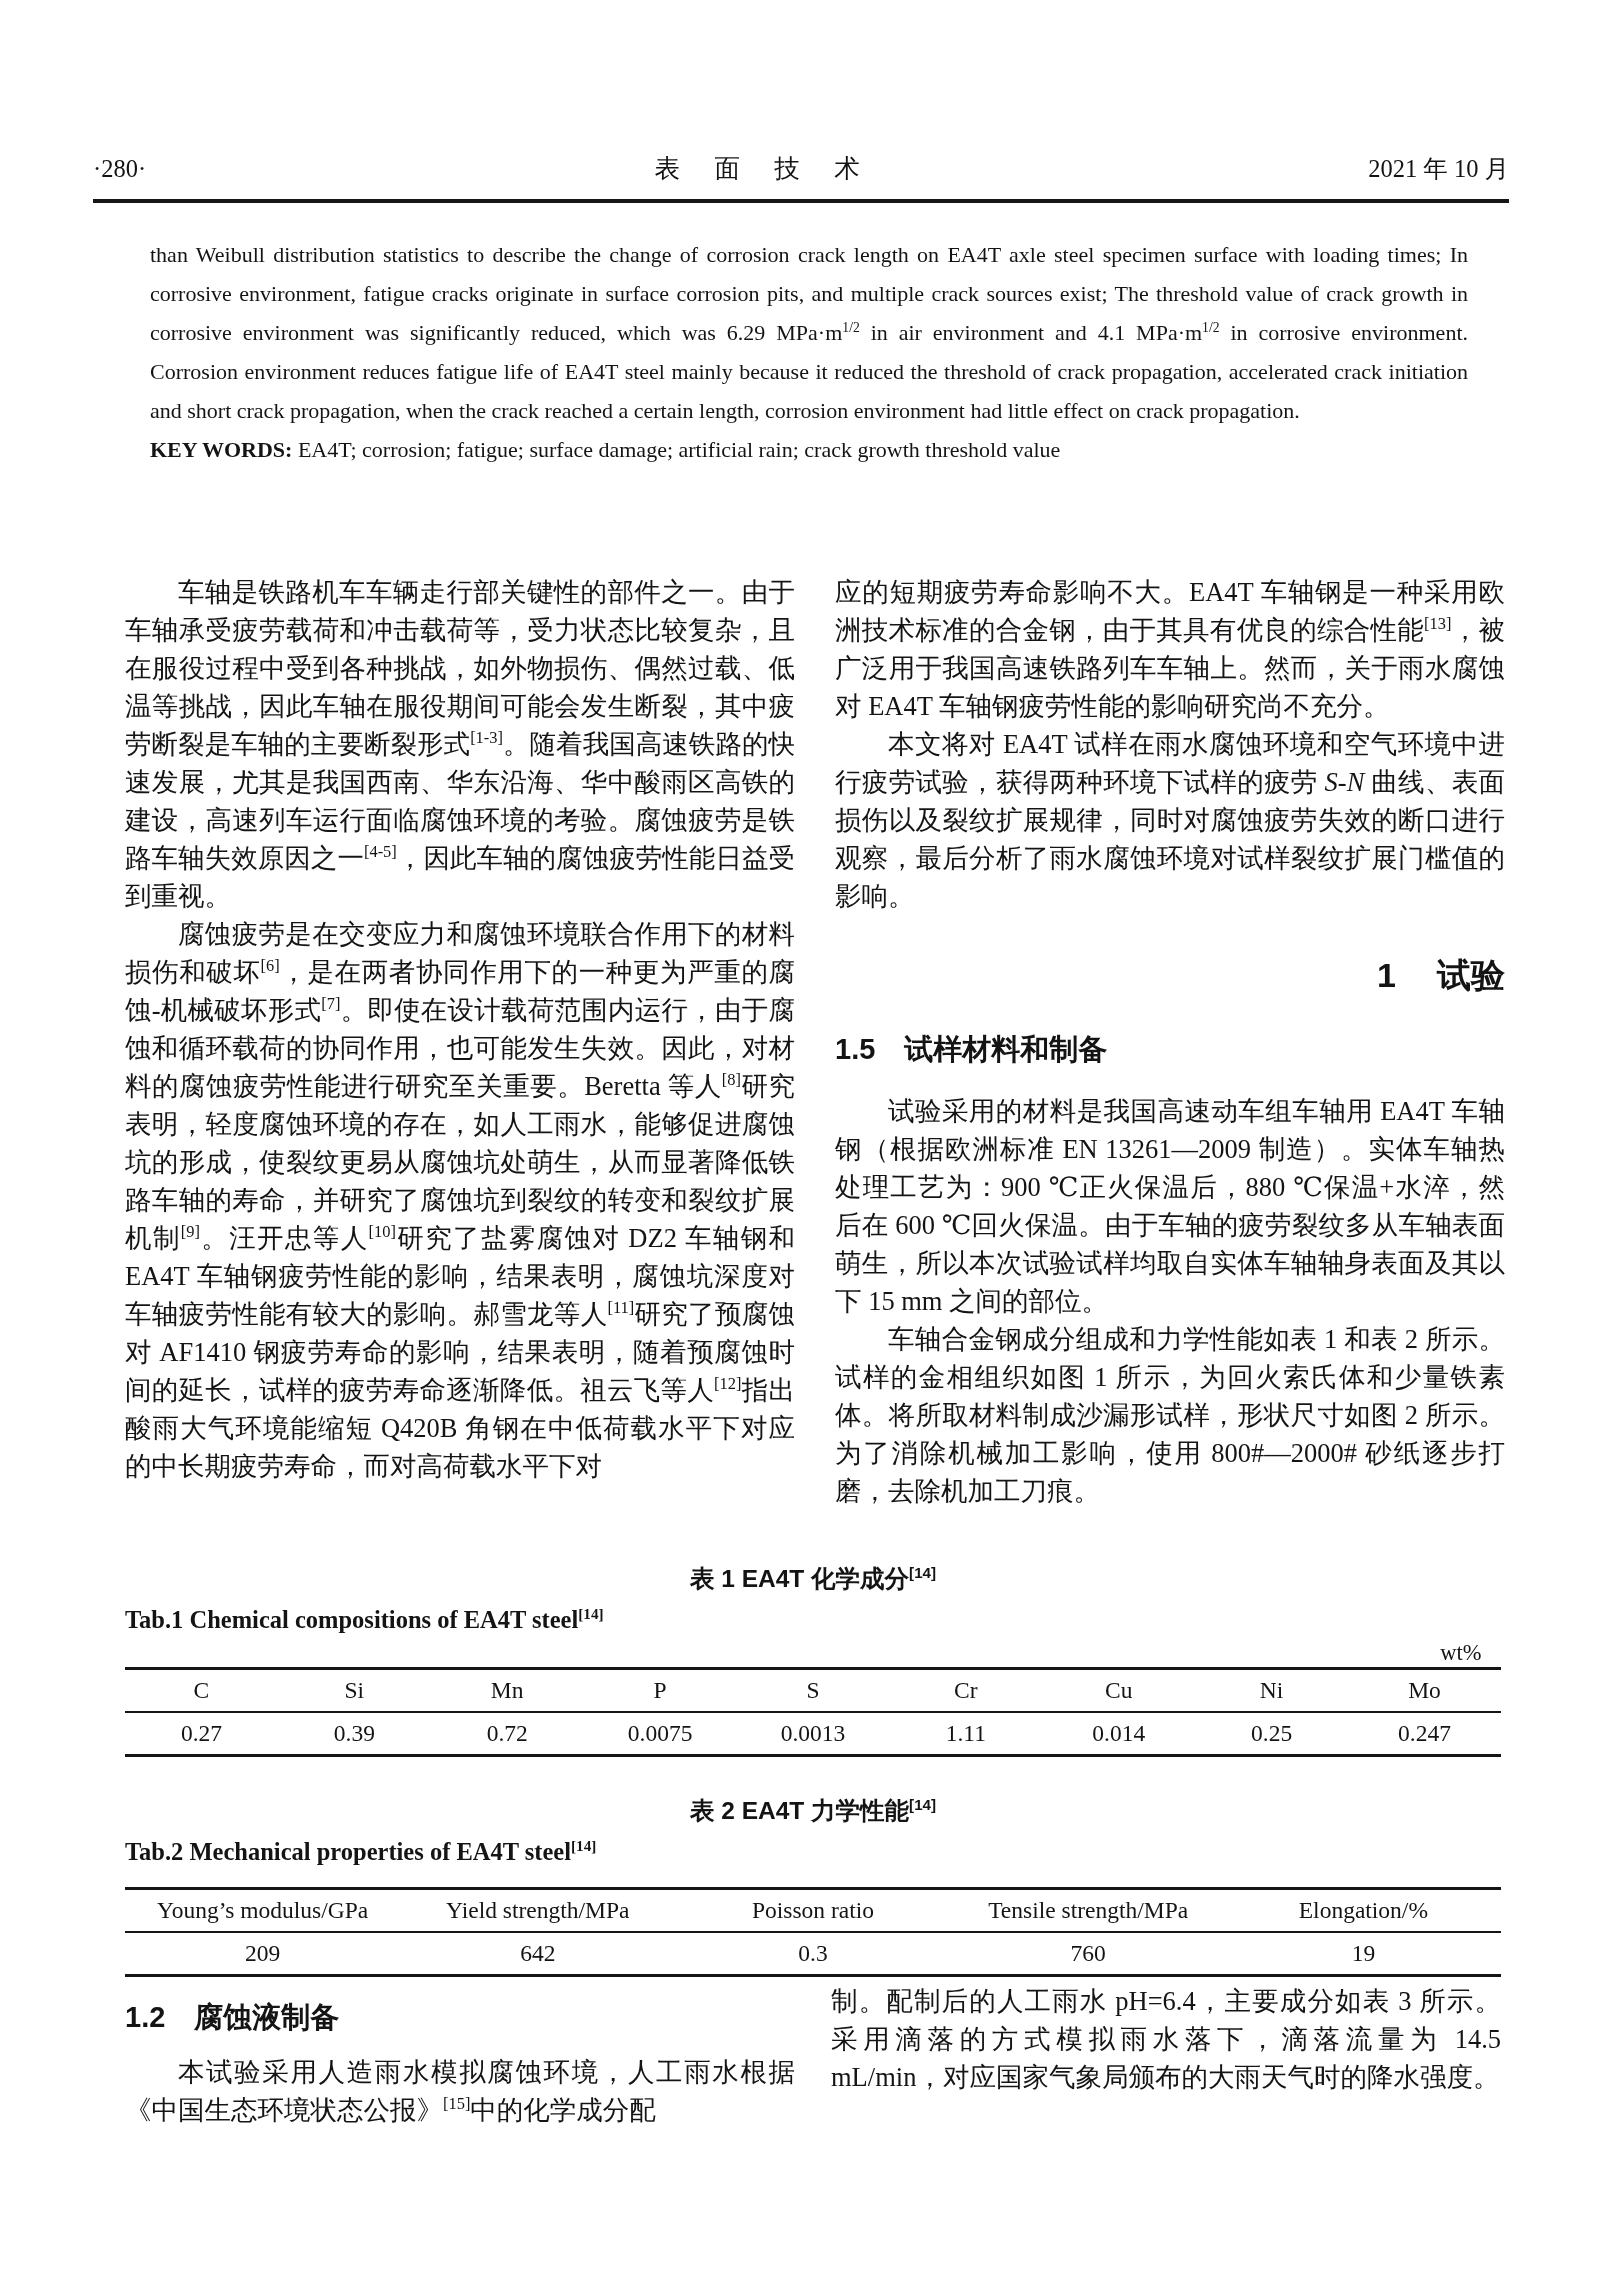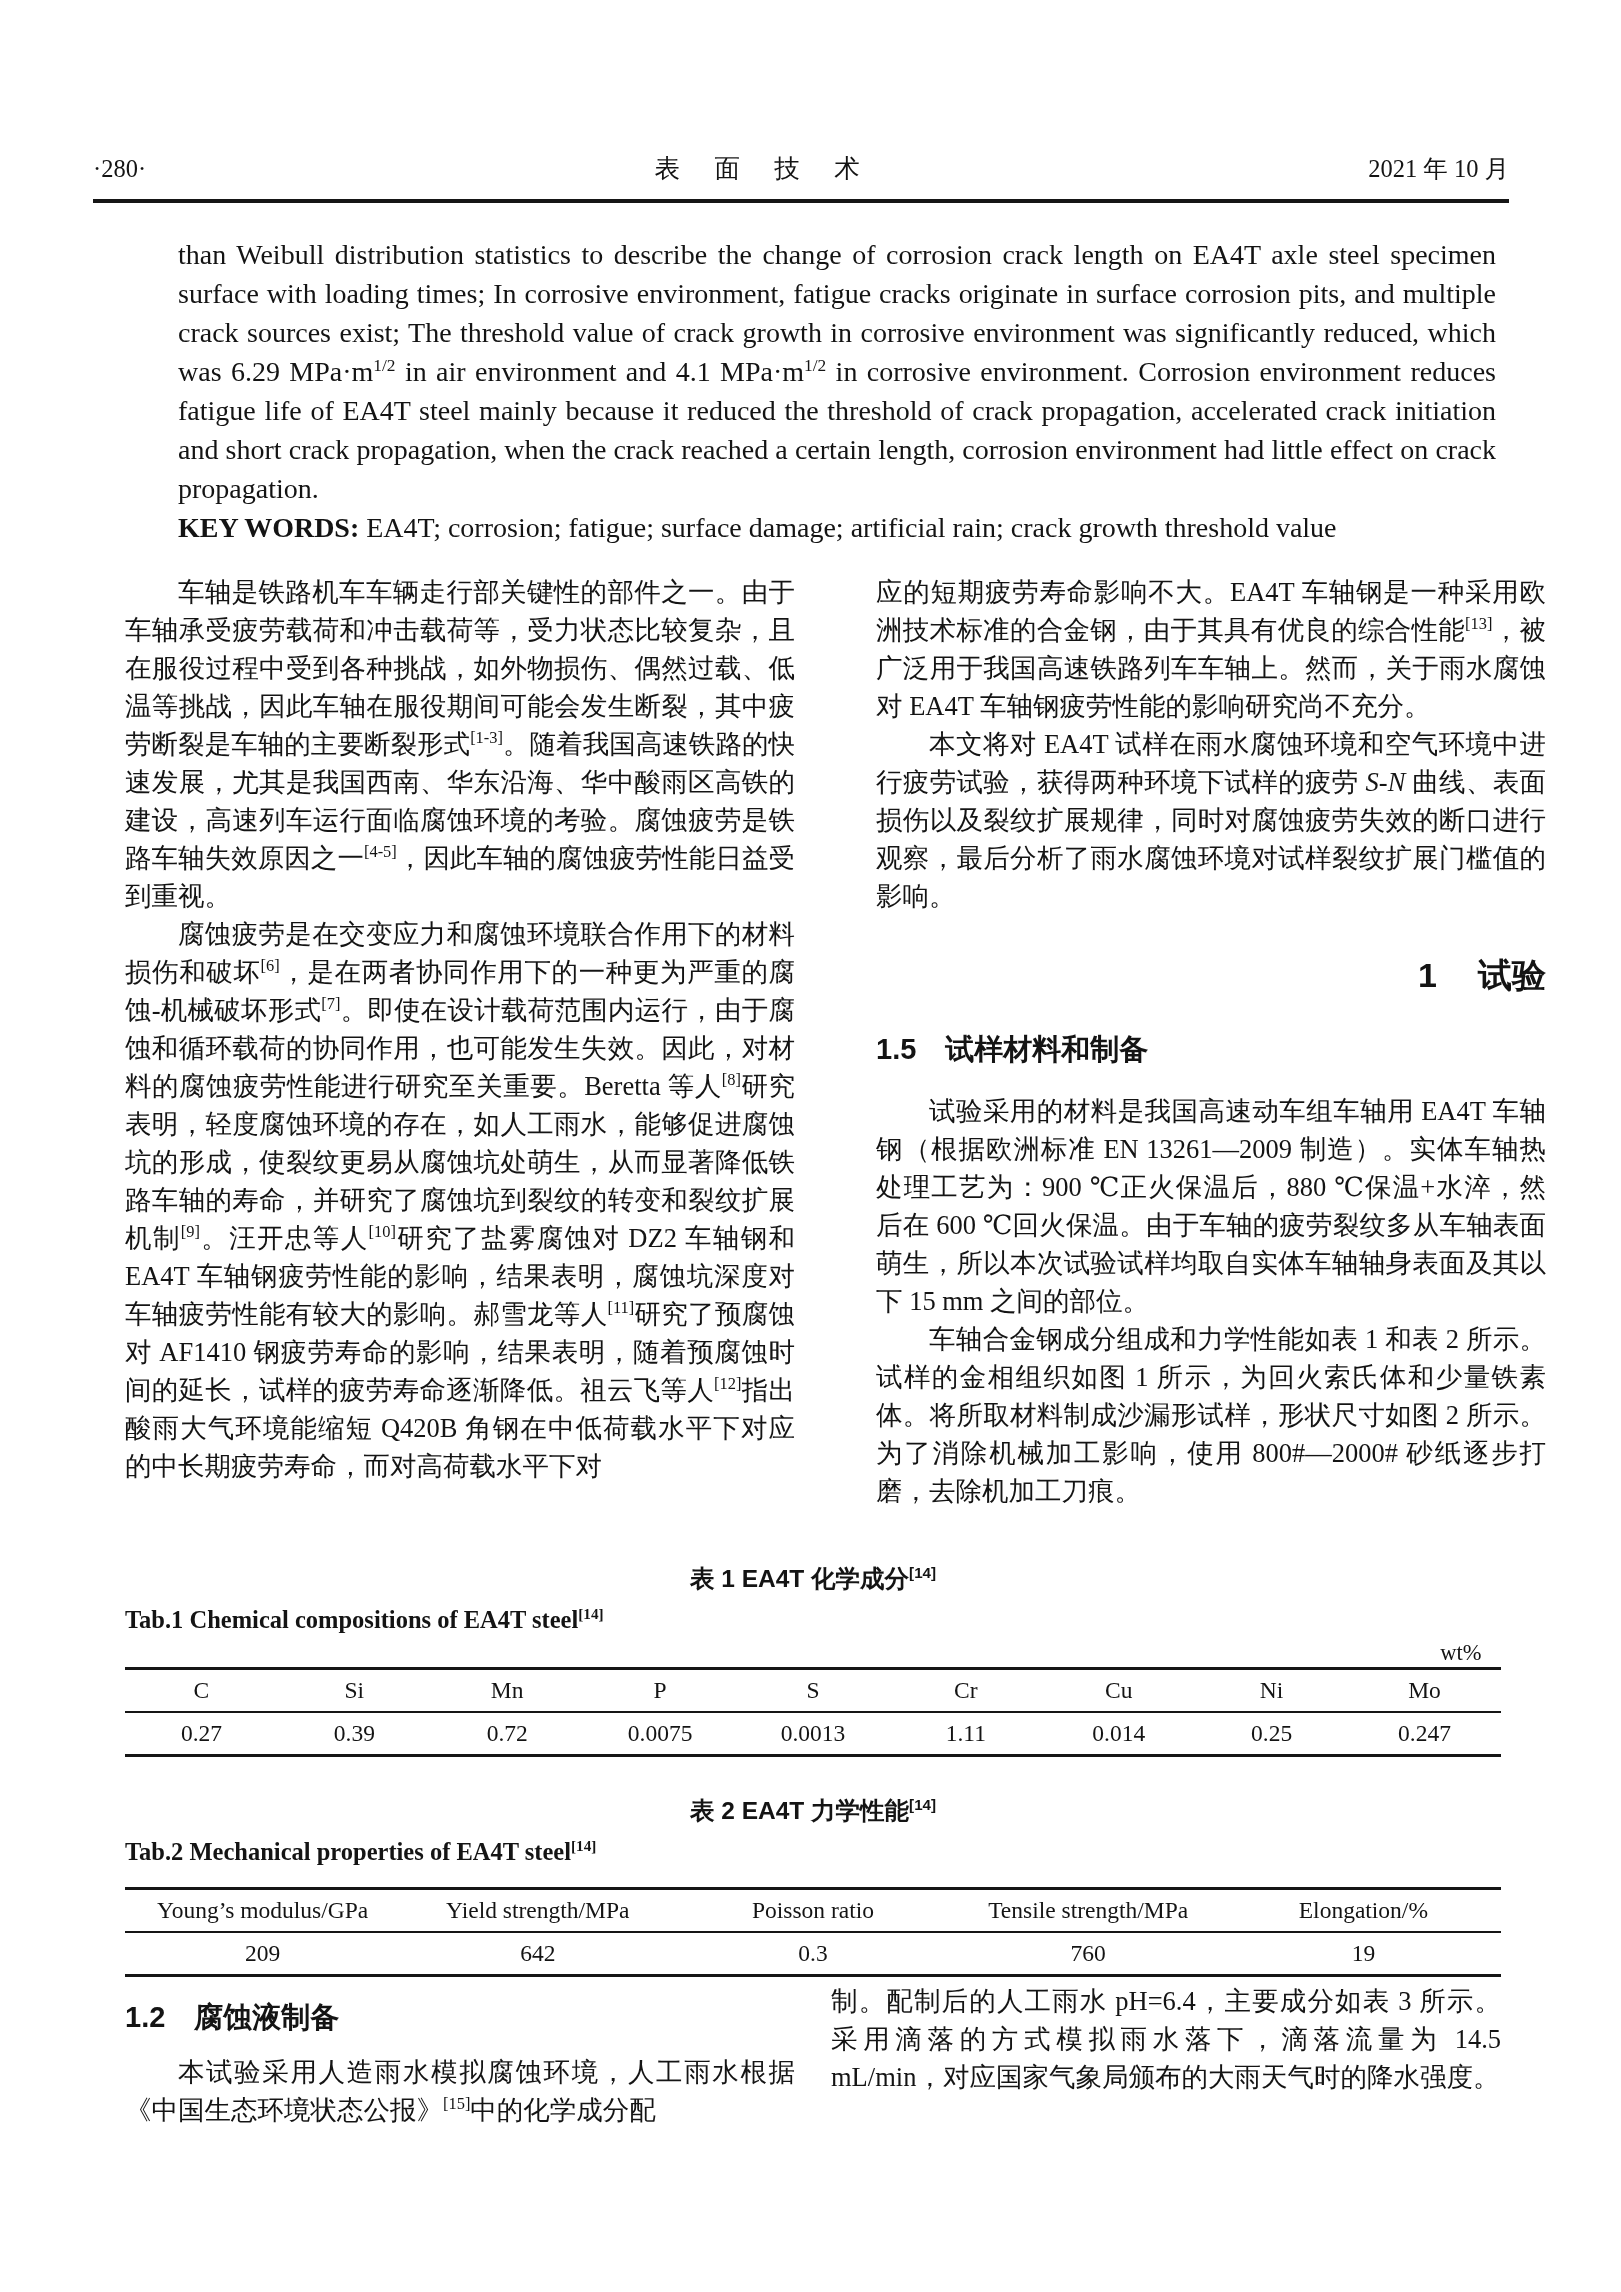--- a/index.html
+++ b/index.html
@@ -15,32 +15,32 @@
     display:flex; align-items:center; justify-content:space-between;
     font-size:24.5px;
   }
   .runhead .jtitle { letter-spacing:0.55em; text-indent:0.55em; font-size:25.5px; }
   .rule {
     position:absolute; top:199px; left:93px; width:1416px; height:3.9px;
     background:#161616;
   }
   
   .abstract {
-    position:absolute; top:235px; left:178px; width:1318px;
-    font-size:28px; line-height:39px; text-align:justify;
+    position:absolute; top:235px; left:150px; width:1318px;
+    font-size:22px; line-height:39px; text-align:justify;
   }
   .abstract p { margin:0; }
   .abstract b { font-weight:bold; }
   
   .zhcol {
     font-size:26.5px; line-height:38px; text-align:justify;
     font-family:"Liberation Serif","DejaVu Serif",serif;
   }
   .col-left  { position:absolute; top:573px; left:125px;  width:670px; }
-  .col-right { position:absolute; top:573px; left:876px;  width:670px; }
+  .col-right { position:absolute; top:573px; left:835px;  width:670px; }
   .zhcol p { margin:0; }
   .zhcol p.ind { text-indent:2em; }
   sup { font-size:0.62em; line-height:0; vertical-align:super; }
   .h1sec {
     font-family:"Liberation Sans","DejaVu Sans",sans-serif; font-weight:bold;
     font-size:34px; line-height:35px; margin:43px 0 41px 0; text-align:right;
   }
   .h1sec .sec-num { margin-right:41px; }
   .h2sec {
     font-family:"Liberation Sans","DejaVu Sans",sans-serif; font-weight:bold;

